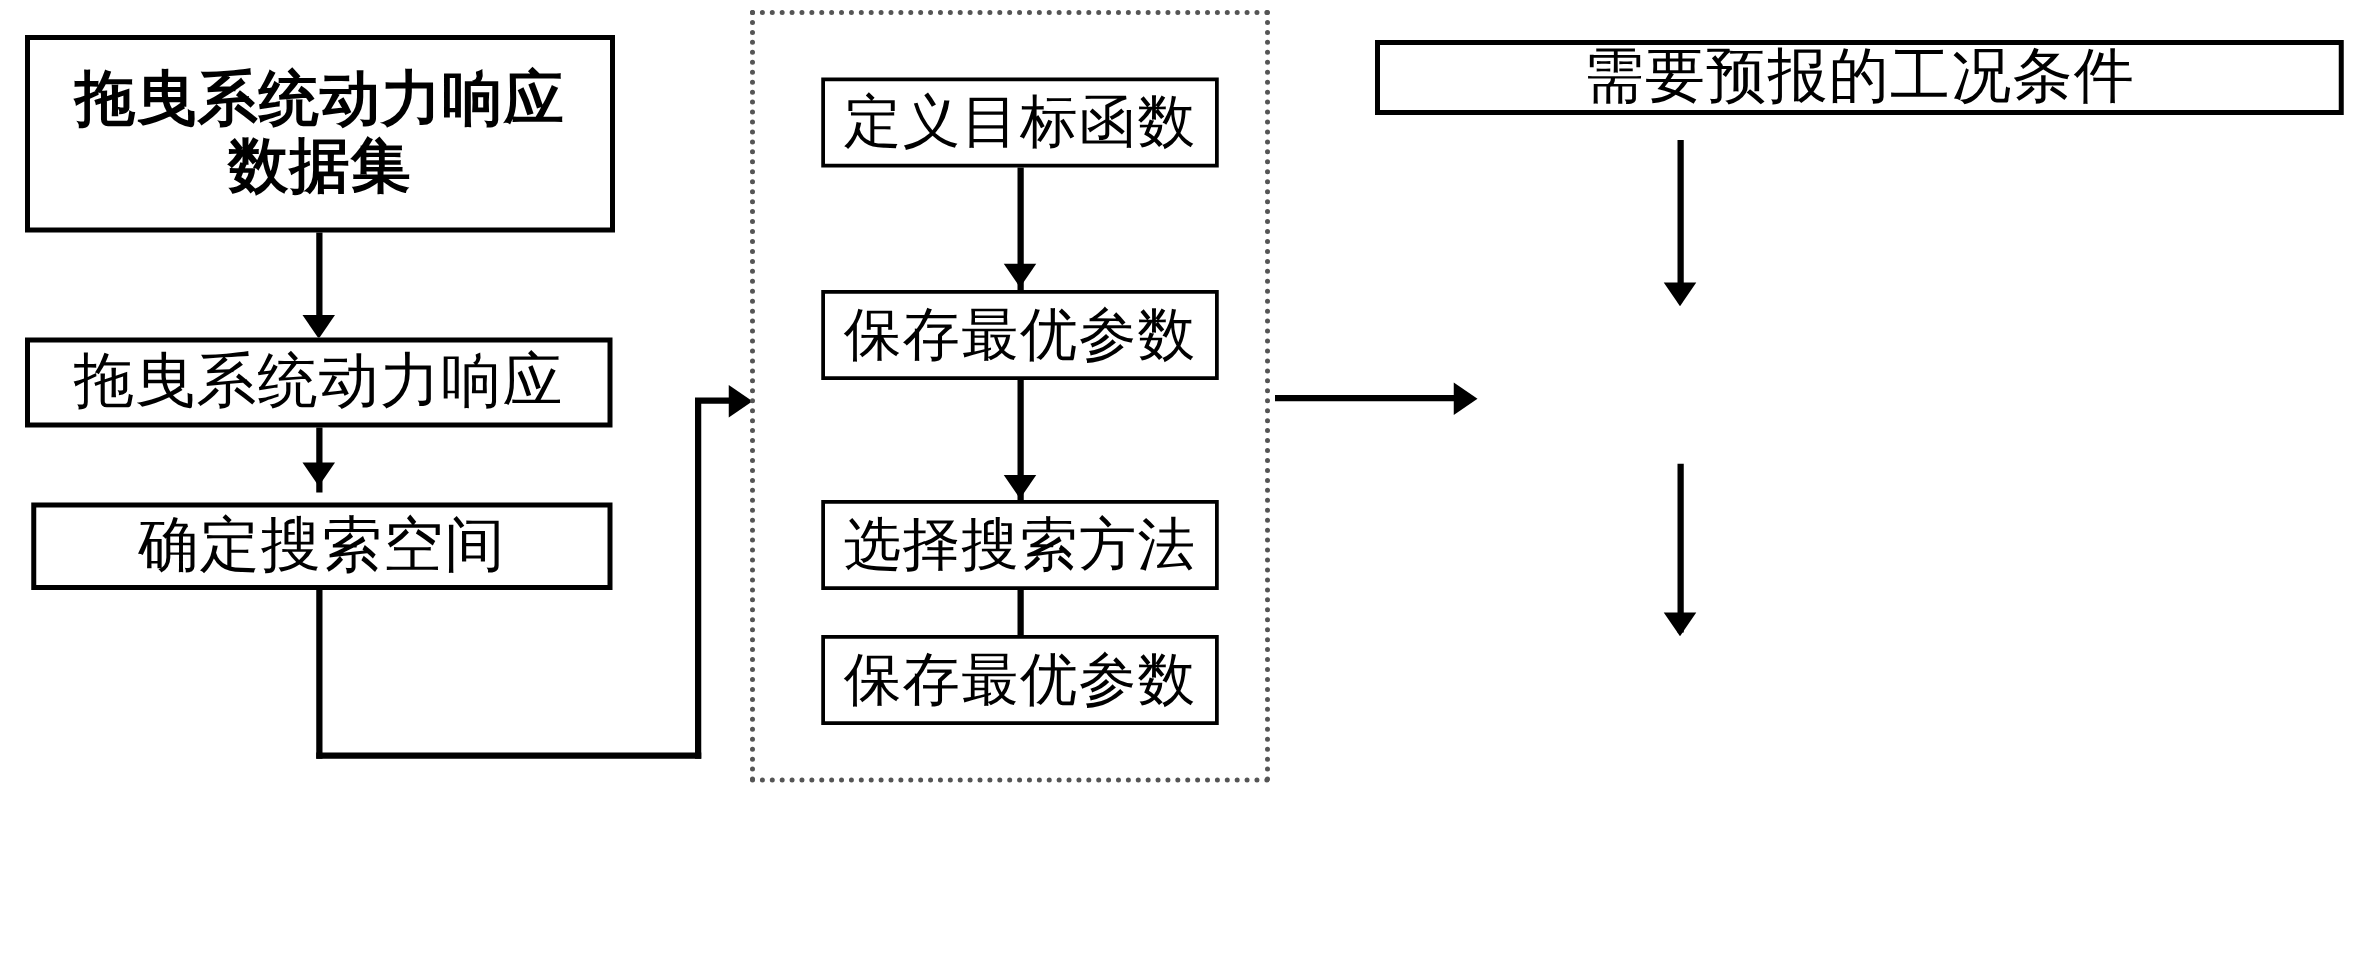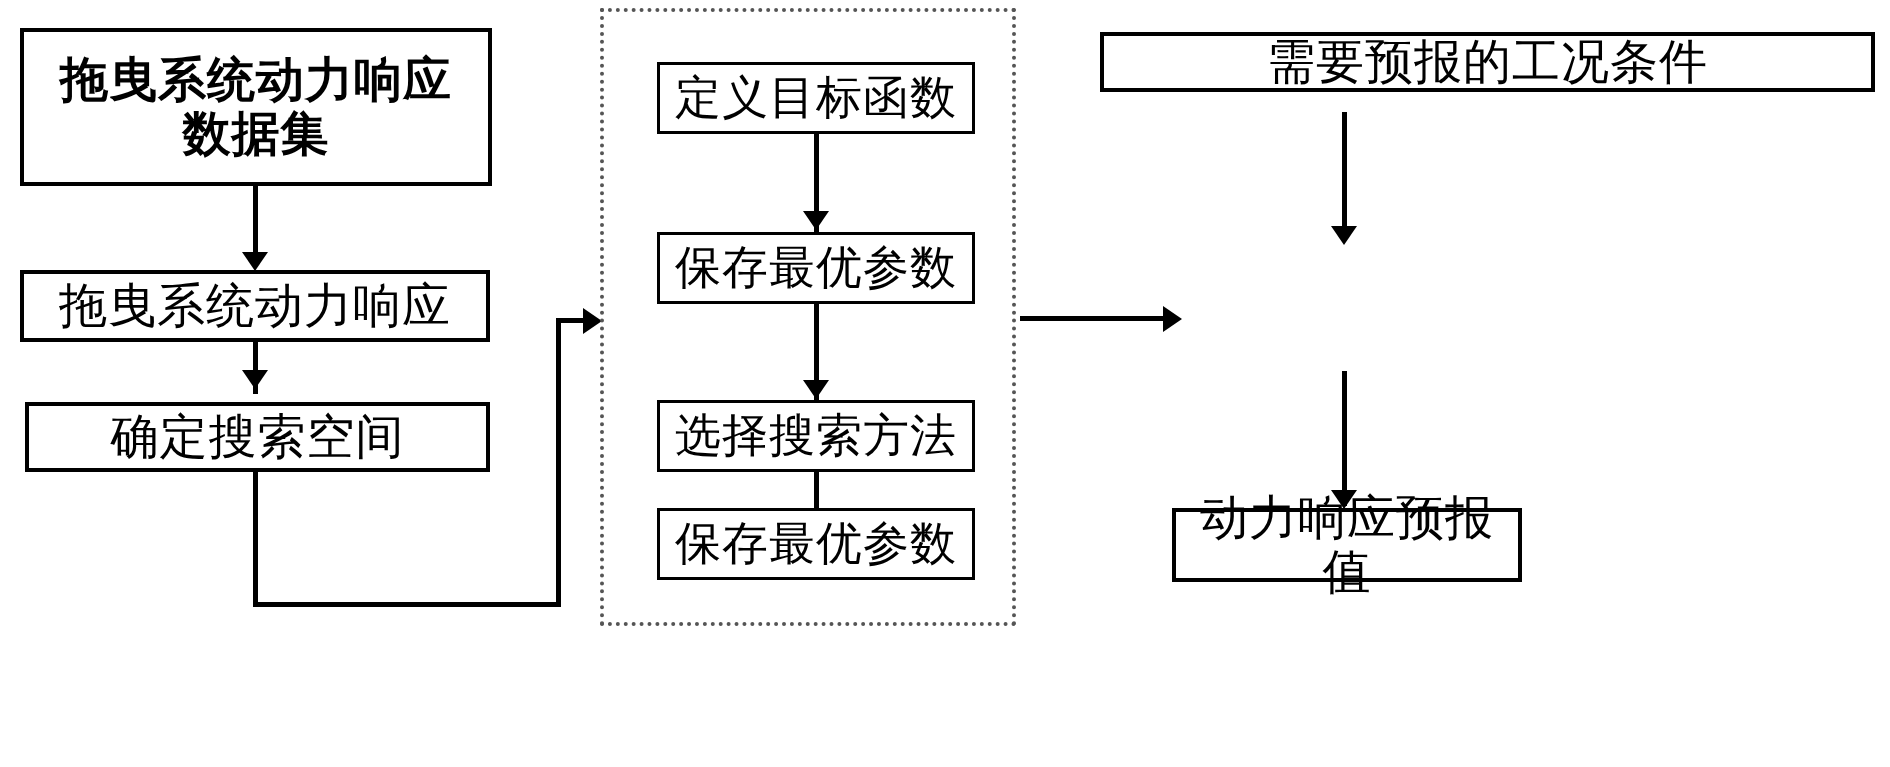--- a/index.html
+++ b/index.html
@@ -112,15 +112,14 @@
 
   <div class="box f48" style="left:1100px; top:32px; width:775px; height:60px;">需要预报的工况条件</div>
 
   <div class="line-v" style="left:1342px; top:112px; height:120px;"></div>
   <div class="arrow-down" style="left:1331px; top:226px;"></div>
 
 
   <div class="line-v" style="left:1342px; top:371px; height:135px;"></div>
   <div class="arrow-down" style="left:1331px; top:490px;"></div>
 
-  <div class="box f48" style="left:1172px; top:508px; width:350px; height:74px;">动力响应预报值</div>
 
 </div>
 
 </body></html>

